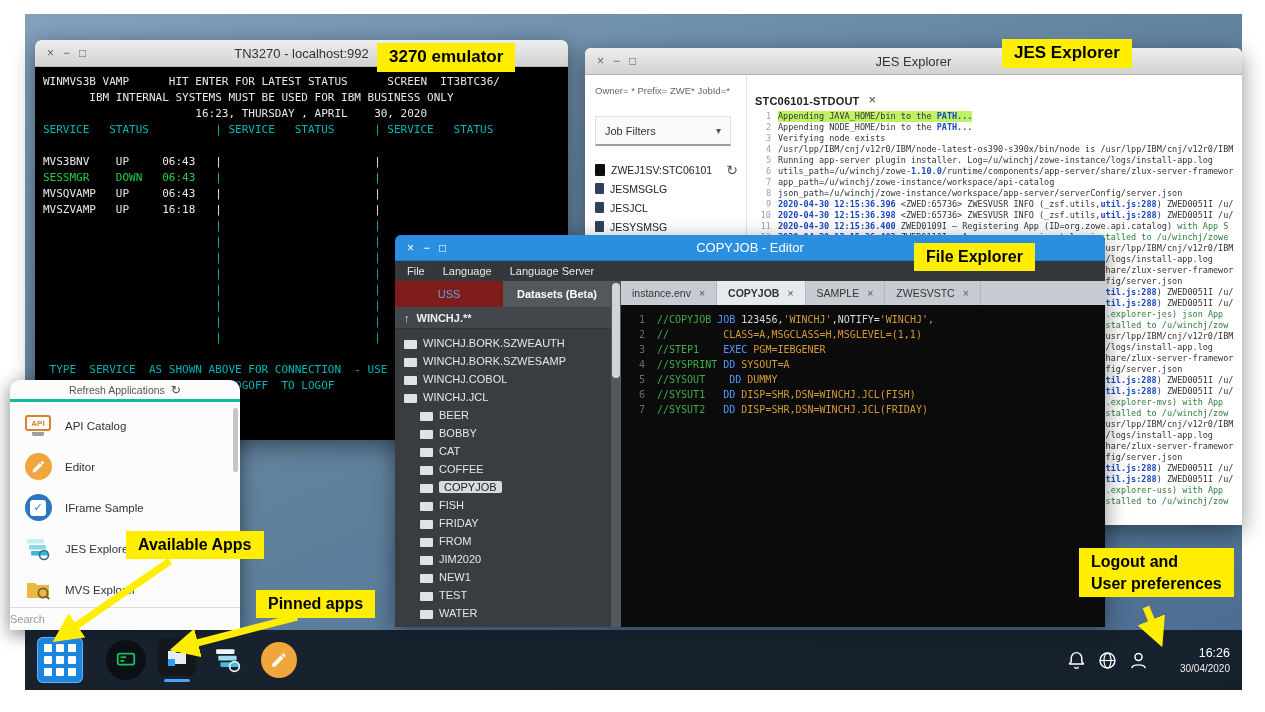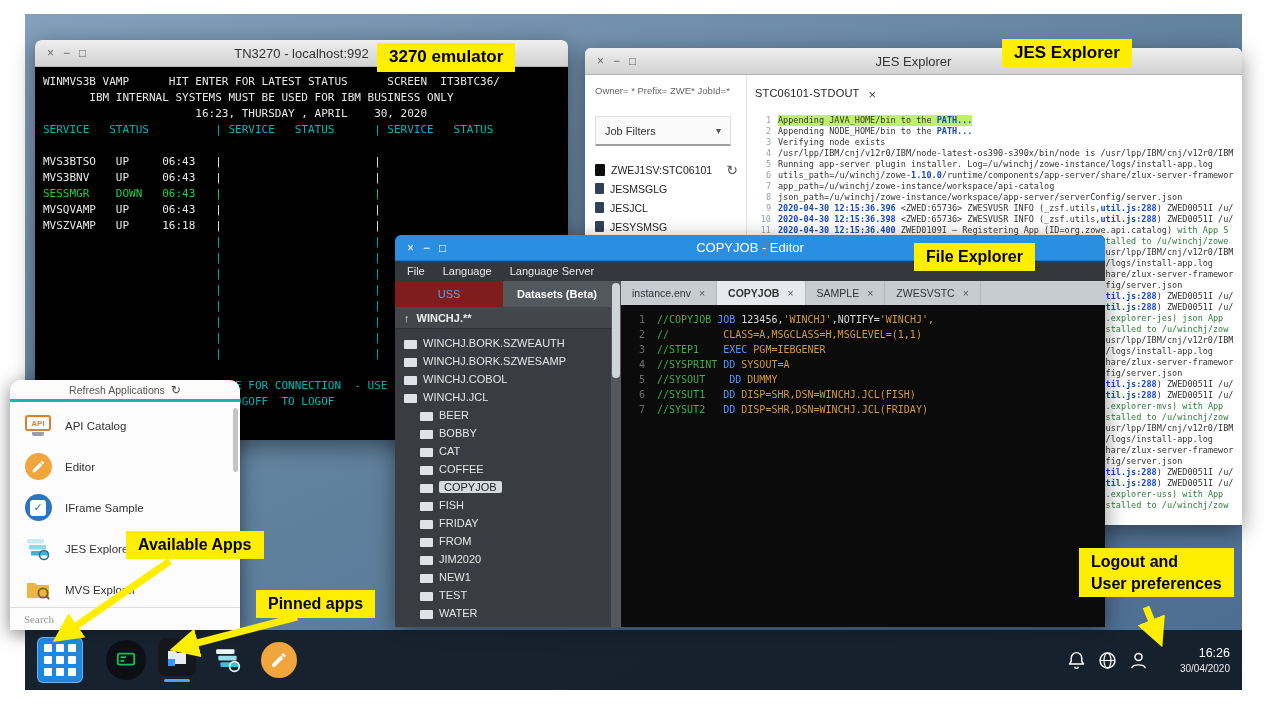--- a/index.html
+++ b/index.html
@@ -31,21 +31,21 @@
 .jes-filter-summary{font-size:9.5px;color:#666}
 .jes-filters{margin-top:20px;width:136px;height:30px;border:1px solid #e0e0e0;border-bottom:2px solid #9e9e9e;
   background:#fafafa;display:flex;align-items:center;justify-content:space-between;padding:0 9px;font-size:11px;color:#333}
 .jes-filters .chev{color:#555;font-size:10px}
 .jes-tree{margin-top:14px;padding-right:8px}
 .jes-tree-row{display:flex;align-items:center;gap:6px;height:19px;font-size:10.5px;color:#222}
 .ji{width:9px;height:11px;background:#31415a;border-radius:1px;flex:none}
 .ji.job{background:#0d0d0d;width:10px;height:12px}
 .jes-refresh{margin-left:auto;color:#555;font-size:14px;font-family:"DejaVu Sans",sans-serif}
 .jes-main{flex:1;padding:8px 0 0 8px;overflow:hidden;min-width:0}
-.jes-tab{display:inline-flex;align-items:flex-start;gap:9px;font-size:11px;font-weight:normal;color:#1f1f1f;
+.jes-tab{display:inline-flex;align-items:flex-end;gap:9px;font-size:11px;font-weight:bold;color:#1f1f1f;
   height:24px;margin-bottom:4px;letter-spacing:.2px}
 .jes-tab .tab-close::after{content:"×";color:#444;font-size:13px;font-weight:normal}
 .jes-log{font-family:"DejaVu Sans Mono",monospace;font-size:8.5px;line-height:11px}
 .log-line{white-space:pre;display:flex;min-height:11px}
 .log-line .ln{width:16px;text-align:right;color:#93a2b3;margin-right:7px;flex:none}
 .log-line.hl .log-text{background:#bef264}
 .seg-p{color:#333}
 .seg-b{color:#1947c0;font-weight:bold}
 .seg-g{color:#2d7d3a}
 
@@ -84,22 +84,22 @@
   border-radius:10px 10px 0 0;box-shadow:0 4px 18px rgba(0,0,0,.5);z-index:6;display:flex;flex-direction:column}
 .launcher-header{height:22px;display:flex;align-items:center;justify-content:center;gap:6px;
   font-size:10.5px;color:#555;border-bottom:3px solid #14b8a6;flex:none}
 .launcher-header .refresh{font-family:"DejaVu Sans",sans-serif;font-size:12px;color:#444}
 .launcher-list{flex:1;position:relative;padding-top:3px;overflow:hidden}
 .app-row{height:41px;display:flex;align-items:center;gap:13px;padding-left:14px}
 .app-label{font-size:11.5px;color:#333}
 .app-icon{width:28px;height:28px;flex:none;display:flex;align-items:center;justify-content:center}
 .launcher-scrollthumb{position:absolute;right:2px;top:6px;width:5px;height:64px;background:#c5c5c5;border-radius:3px}
 .launcher-search{height:23px;border-top:1px solid #ddd;flex:none;display:flex;align-items:center}
-.launcher-search input{border:none;outline:none;width:100%;height:100%;padding-left:14px;font-size:11px;
-  color:#333;background:transparent;font-family:Liberation Serif, serif}
+.launcher-search input{border:none;outline:none;width:100%;height:100%;padding-left:0;font-size:11px;
+  color:#333;background:transparent;font-family:Liberation Sans, sans-serif}
 .launcher-search input::placeholder{color:#999}
 .icon-api{flex-direction:column;gap:1px}
 .api-badge{width:26px;height:16px;border:2px solid #d9822b;border-radius:3px;color:#d9822b;font-size:8px;
   font-weight:bold;display:flex;align-items:center;justify-content:center;background:#fff}
 .api-base{width:12px;height:4px;background:#9aa0a6;border-radius:0 0 2px 2px}
 .circle-icon{width:27px;height:27px;border-radius:50%;display:flex;align-items:center;justify-content:center}
 .bg-amber{background:#f0a63c}
 .bg-blue{background:#2f74c0}
 .iframe-inner{width:16px;height:16px;border-radius:3px;background:#fff;color:#2f74c0;font-weight:bold;
   font-size:11px;display:flex;align-items:center;justify-content:center;font-family:"DejaVu Sans",sans-serif}
@@ -150,21 +150,20 @@
     </div>
     <div class="title">TN3270 - localhost:992</div>
   </div>
   <div class="term-screen">
 
   <div class="tline c-w"><span>WINMVS3B VAMP      HIT ENTER FOR LATEST STATUS      SCREEN  IT3BTC36/</span></div>
       <div class="tline c-w"><span>       IBM INTERNAL SYSTEMS MUST BE USED FOR IBM BUSINESS ONLY</span></div>
       <div class="tline c-w"><span>                       16:23, THURSDAY , APRIL    30, 2020</span></div>
       <div class="tline c-c"><span>SERVICE   STATUS          | SERVICE   STATUS      | SERVICE   STATUS</span></div>
       <div class="tline c-c"><span> </span></div>
-      <div class="tline c-w"><span>MVS3BTSO   UP     06:43   |                       |</span></div>
       <div class="tline c-w"><span>MVS3BNV    UP     06:43   |                       |</span></div>
       <div class="tline c-g"><span>SESSMGR    DOWN   06:43   |                       |</span></div>
       <div class="tline c-w"><span>MVSQVAMP   UP     06:43   |                       |</span></div>
       <div class="tline c-w"><span>MVSZVAMP   UP     16:18   |                       |</span></div>
       <div class="tline c-c"><span>                          |                       |</span></div>
       <div class="tline c-c"><span>                          |                       |</span></div>
       <div class="tline c-c"><span>                          |                       |</span></div>
       <div class="tline c-c"><span>                          |                       |</span></div>
       <div class="tline c-c"><span>                          |                       |</span></div>
       <div class="tline c-c"><span>                          |                       |</span></div>

